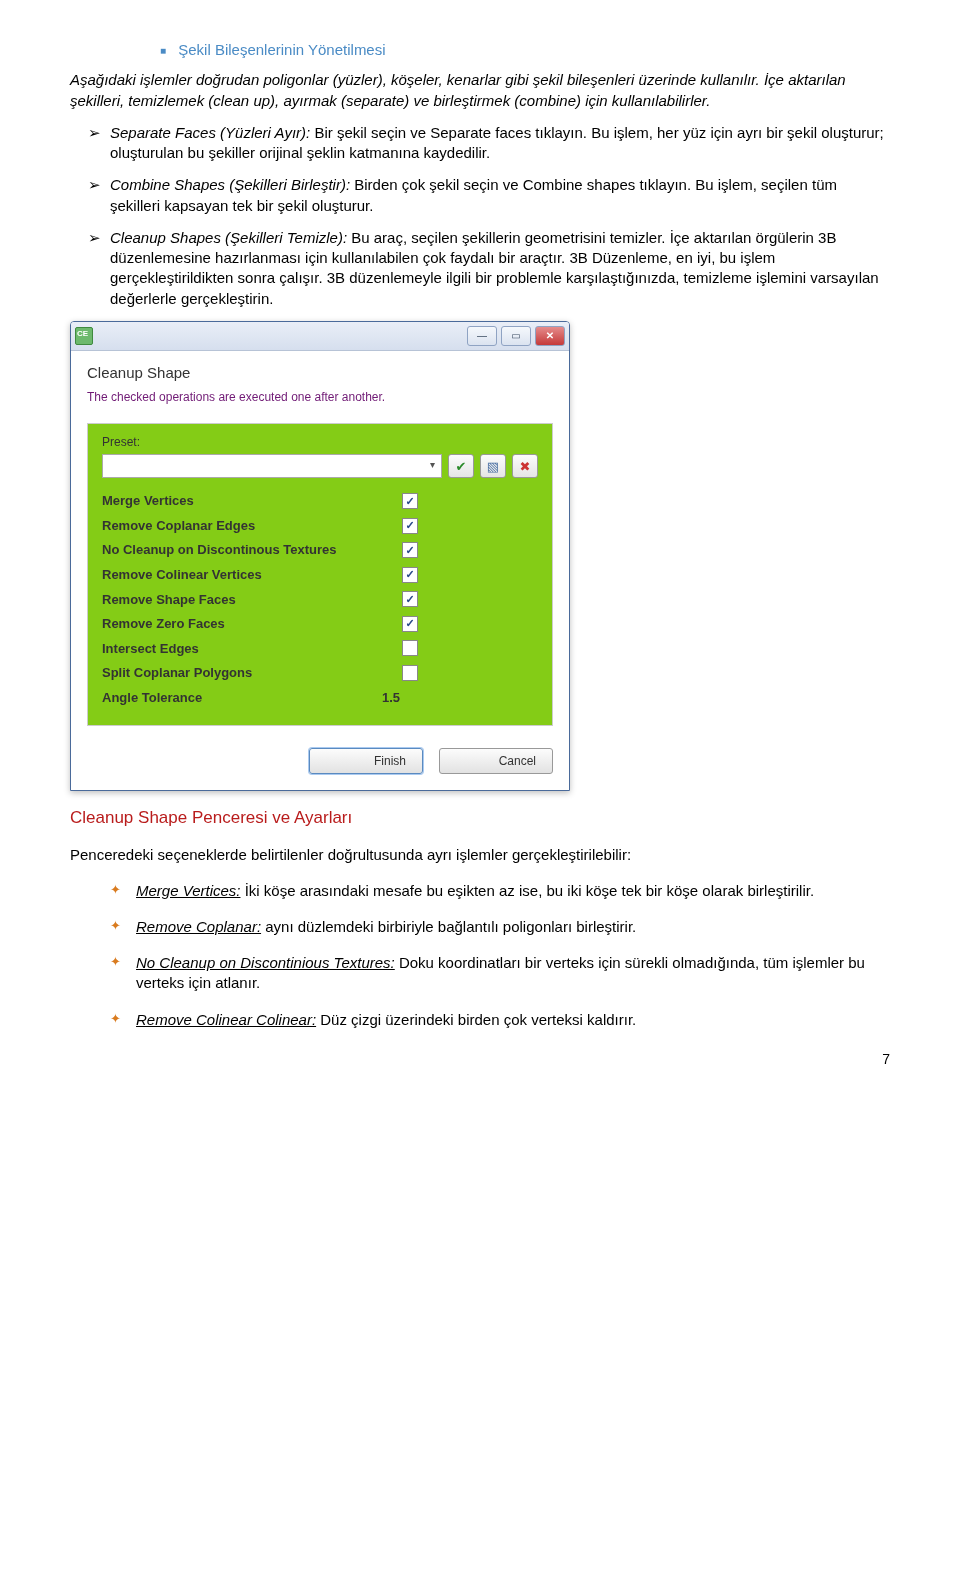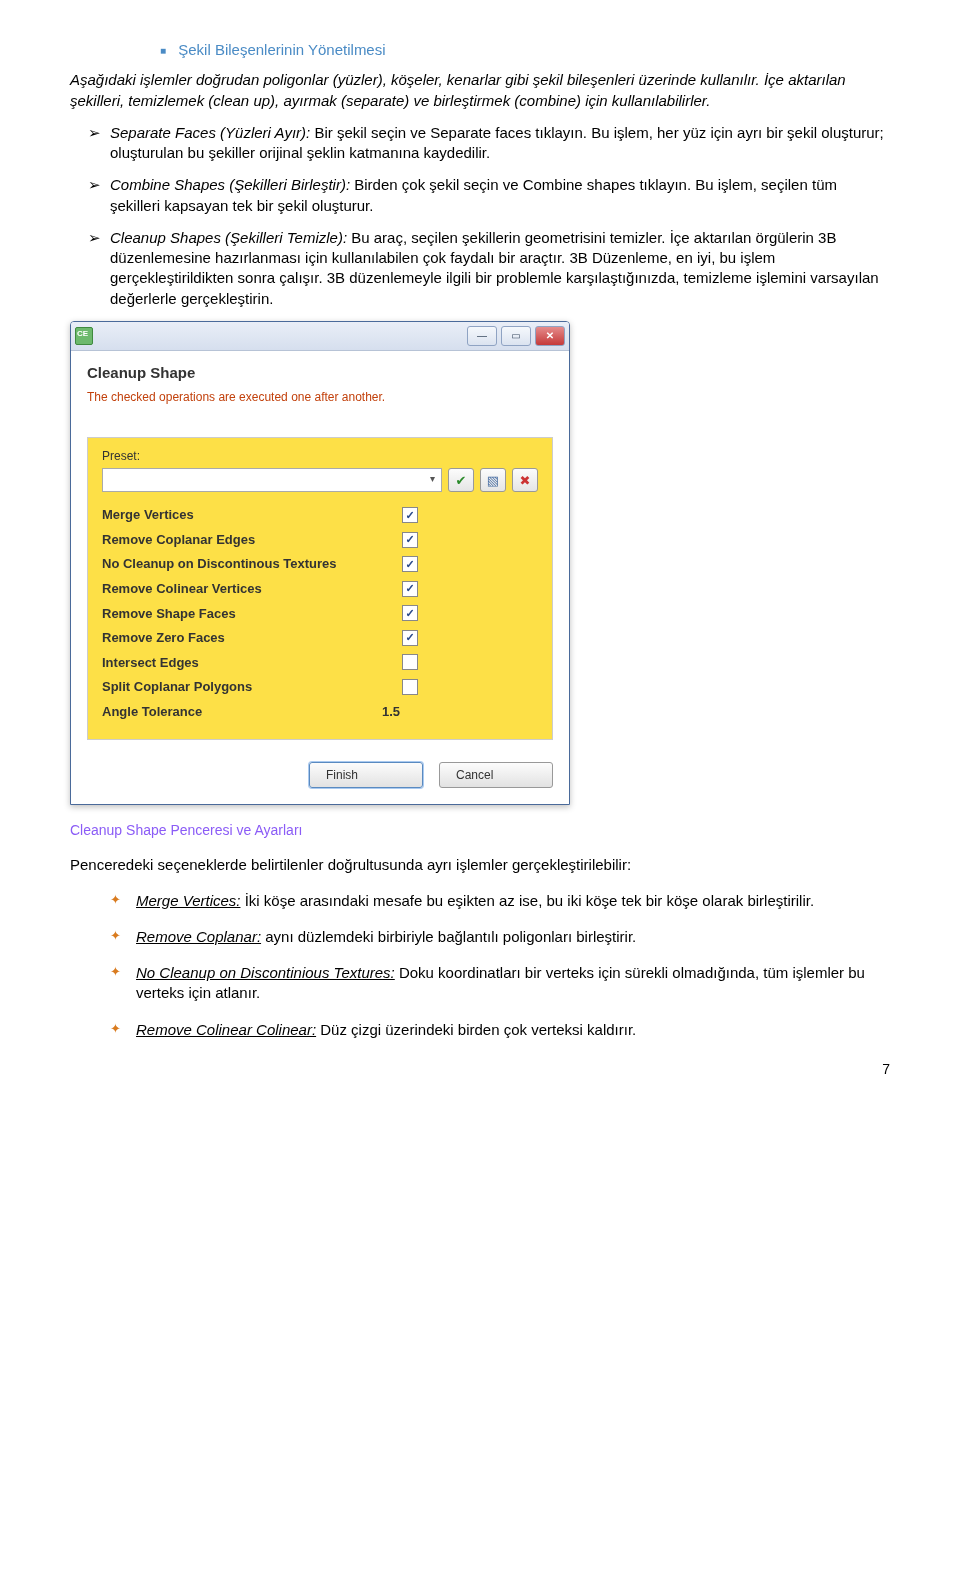--- a/index.html
+++ b/index.html
@@ -58,22 +58,22 @@
   }
   .star-list > li::before {
     content: "✦";
     position: absolute;
     left: 0;
     top: 0;
     color: #d97b1f;
     font-size: 13px;
   }
   .caption {
-    color: #8b5cf6;
-    font-size: 14px;
+    color: #b91c1c;
+    font-size: 17px;
     margin: 16px 0 14px 0;
   }
   .page-num {
     text-align: right;
     margin-top: 20px;
     font-size: 14px;
   }
   .dialog-wrap {
     margin: 8px 0 0 0;
     width: 500px;
@@ -125,25 +125,25 @@
   }
   .winbtn.close {
     background: linear-gradient(#e58b8b,#c53a3a);
     color:#fff;
     font-weight:bold;
   }
   .win-body {
     background: #fff;
     padding: 12px 16px 16px 16px;
   }
-  .dlg-title { font-size: 15px; font-weight: bold; margin-bottom: 6px; }
-  .dlg-sub { font-size: 12px; color: #c2410c; margin-bottom: 32px; }
+  .dlg-title { font-size: 15px; font-weight: normal; margin-bottom: 6px; }
+  .dlg-sub { font-size: 12px; color: #701a75; margin-bottom: 18px; }
   .panel {
     border: 1px solid #ccc;
-    background: #fde047;
+    background: #84cc16;
     padding: 10px 14px 12px 14px;
   }
   .preset-row { display:flex; align-items:center; gap:6px; margin:4px 0 14px 0; }
   .preset-label { font-size:12px; margin-bottom:2px; }
   .preset-select {
     flex:1;
     height:22px;
     border:1px solid #aaa;
     background:#fff;
     position:relative;
@@ -197,21 +197,21 @@
     gap:16px;
     margin-top:22px;
   }
   .dlg-btn {
     min-width:80px;
     padding:4px 16px;
     border:1px solid #999;
     border-radius:3px;
     background:linear-gradient(#fcfcfc,#e2e2e2);
     font-size:12px;
-    text-align:left;
+    text-align:right;
   }
   .dlg-btn.primary { border-color:#5a8ac0; box-shadow:0 0 0 1px #aacaf0; }
   em{font-style:italic;}
   u{text-decoration:underline;}
 </style>
 </head>
 <body>
 
 <div class="sec-title">
   <span class="bullet-sq">■</span>

